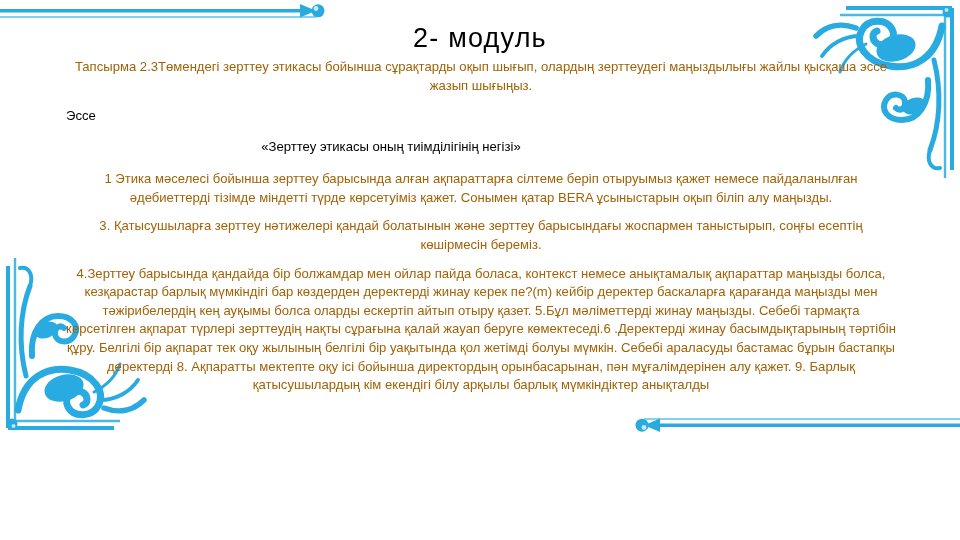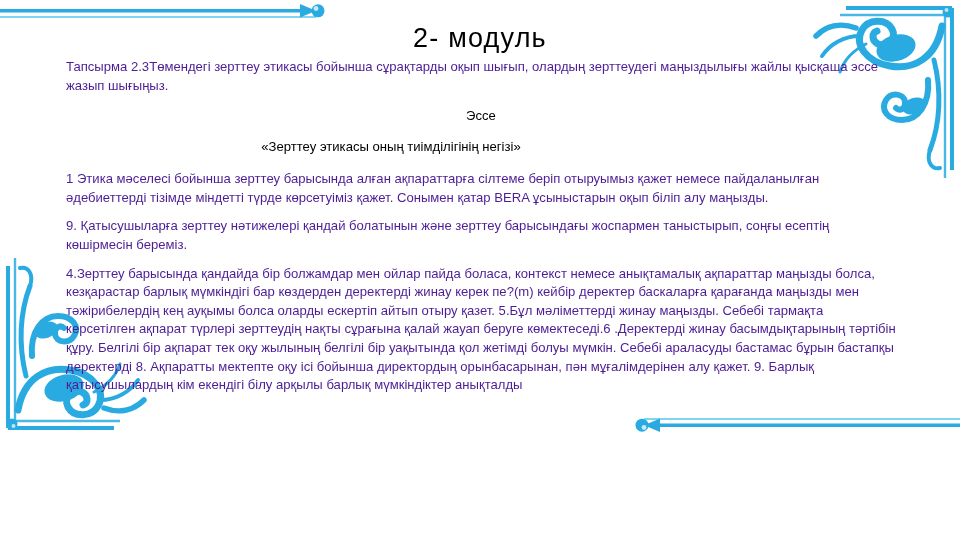--- a/index.html
+++ b/index.html
@@ -45,30 +45,30 @@
   .body-block {
     position: absolute;
     left: 66px;
     top: 58px;
     width: 830px;
   }
   .para {
     font-size: 13.1px;
     line-height: 1.42;
     margin: 0 0 10px 0;
-    text-align: left;
-    color: #4c1d95;
+    text-align: center;
+    color: #a16207;
   }
   .para-center {
     font-size: 13.1px;
     line-height: 1.42;
     margin: 0 0 10px 0;
     color: #000000;
   }
-  .p-essay   { text-align: center; margin-top: 12px; margin-bottom: 12px; }
+  .p-essay   { text-align: left; margin-top: 12px; margin-bottom: 12px; }
   .p-quote   { text-align: center; margin-bottom: 14px; margin-left: -180px; }
   .p-long    { margin-bottom: 16px; }
 </style>
 </head>
 <body>
 
 <div id="slide">
 
   <svg class="ornament orn-tl-line" viewBox="0 0 420 40">
     <rect x="0" y="9" width="300" height="3.5" fill="#29abe2"></rect>
@@ -160,19 +160,19 @@
 
     <p class="para">Тапсырма 2.3Төмендегі зерттеу этикасы бойынша сұрақтарды оқып шығып, олардың зерттеудегі маңыздылығы жайлы қысқаша эссе жазып шығыңыз.</p>
 
     <p class="para-center p-essay">Эссе</p>
 
     <p class="para-center p-quote">«Зерттеу этикасы оның тиімділігінің негізі»</p>
 
 
     <p class="para">1 Этика мәселесі бойынша зерттеу барысында алған ақпараттарға сілтеме беріп отыруымыз қажет немесе пайдаланылған әдебиеттерді тізімде міндетті түрде көрсетуіміз қажет. Сонымен қатар BERA ұсыныстарын оқып біліп алу маңызды.</p>
 
-    <p class="para">9. Қатысушыларға зерттеу нәтижелері қандай болатынын және  зерттеу барысындағы жоспармен таныстырып,  соңғы есептің көшірмесін береміз.</p>
+    <p class="para">3. Қатысушыларға зерттеу нәтижелері қандай болатынын және  зерттеу барысындағы жоспармен таныстырып,  соңғы есептің көшірмесін береміз.</p>
 
     <p class="para p-long">4.Зерттеу барысында қандайда бір болжамдар мен ойлар пайда боласа,  контекст немесе анықтамалық ақпараттар маңызды болса,  кезқарастар барлық мүмкіндігі бар көздерден деректерді жинау керек пе?(m) кейбір деректер баскаларға қарағанда маңызды мен тәжірибелердің кең ауқымы болса оларды ескертіп айтып отыру қазет.  5.Бұл мәліметтерді жинау маңызды. Себебі тармақта керсетілген ақпарат түрлері  зерттеудің нақты сұрағына қалай жауап беруге көмектеседі.6 .Деректерді жинау басымдықтарының тәртібін құру. Белгілі бір ақпарат тек оқу жылының белгілі бір уақытында қол жетімді болуы мүмкін. Себебі араласуды бастамас бұрын бастапқы деректерді 8. Ақпаратты мектепте оқу ісі бойынша директордың орынбасарынан, пән мұғалімдерінен алу қажет. 9. Барлық қатысушылардың кім екендігі білу арқылы барлық мүмкіндіктер анықталды</p>
 
   </div>
 
 </div>
 
 </body></html>

